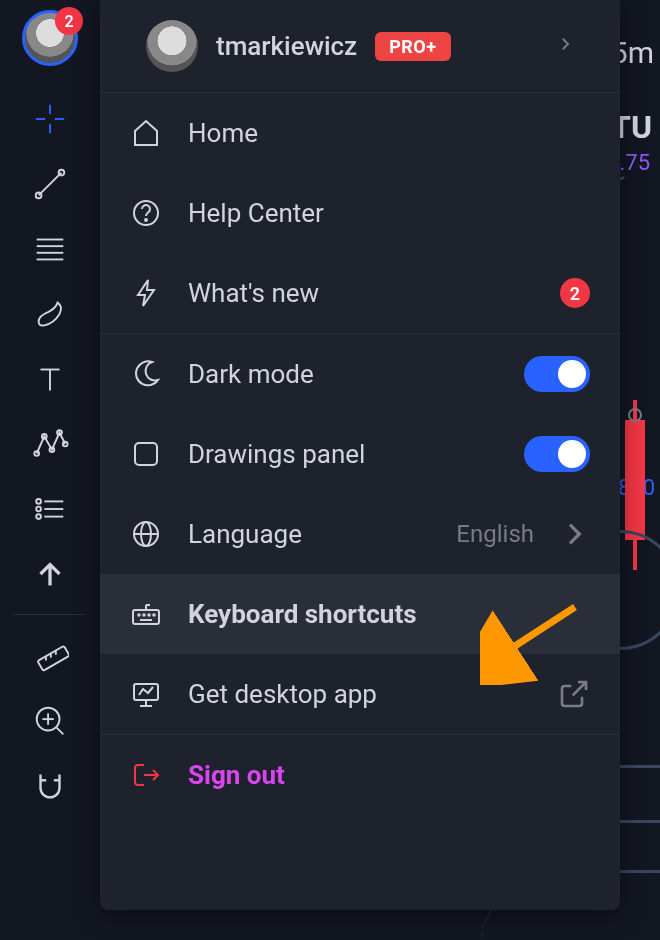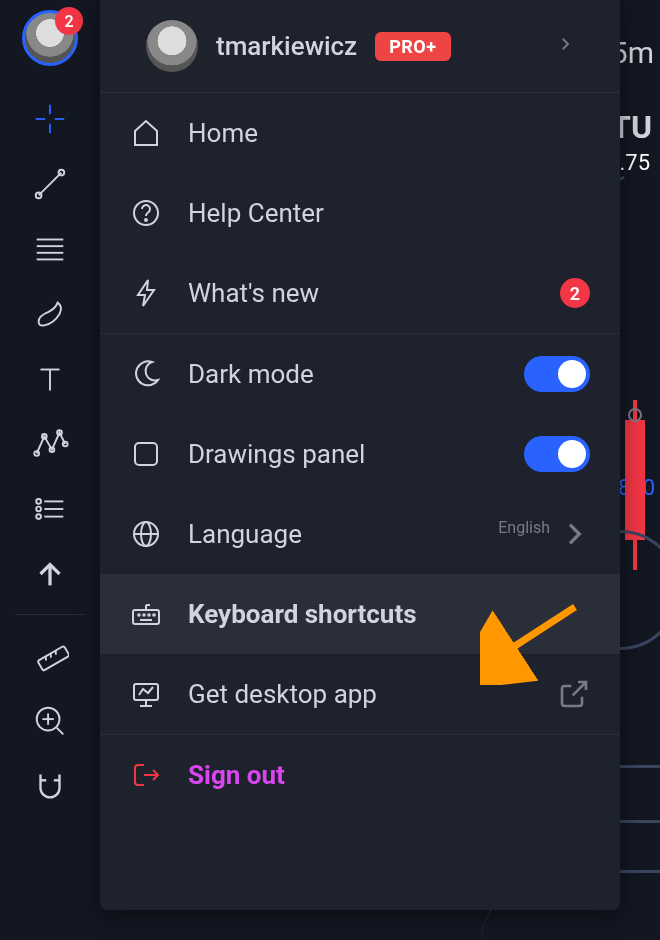--- a/index.html
+++ b/index.html
@@ -33,21 +33,21 @@
     }
     .tool-btn svg { width: 38px; height: 38px; }
     .tool-divider { width: 70px; height: 1px; background: #2a2e39; margin: 8px 0; }
     
     .chart-bg {
       position: absolute; left: 100px; top: 0; right: 0; bottom: 0;
       background: #131722; overflow: hidden;
     }
     .chart-text-1 { position: absolute; right: 6px; top: 35px; color: #d1d4dc; font-size: 30px; }
     .chart-text-2 { position: absolute; right: 8px; top: 108px; color: #d1d4dc; font-size: 32px; font-weight: 700; }
-    .chart-text-3 { position: absolute; right: 10px; top: 150px; color: #ffffff; font-size: 22px; }
+    .chart-text-3 { position: absolute; right: 10px; top: 150px; color: #8b5cf6; font-size: 22px; }
     .chart-text-4 { position: absolute; right: 5px; top: 475px; color: #2962ff; font-size: 22px; }
     .chart-line1 { position:absolute; right:0; top:180px; width:60px; height:200px;
       border-top:3px solid #3a4560; border-radius: 60px 0 0 0; transform: rotate(-20deg);}
     .chart-candle { position:absolute; right:15px; top:420px; width:20px; height:120px; background:#f23645;}
     .chart-candle-wick { position:absolute; right:23px; top:400px; width:4px; height:170px; background:#f23645;}
     .chart-candle-dot { position:absolute; right:18px; top:408px; width:14px; height:14px; border:2px solid #787b86; border-radius:50%;}
     .chart-line2 { position:absolute; right:-20px; top:530px; width:120px; height:120px;
       border:3px solid #3a4560; border-radius:50%; background:transparent;}
     .chart-line3 { position:absolute; right:0; top:765px; width:60px; height:3px; background:#3a4560;}
     .chart-line4 { position:absolute; right:0; top:820px; width:60px; height:3px; background:#3a4560;}
@@ -78,21 +78,21 @@
     .menu-item {
       display: flex; align-items: center; padding: 0 30px;
       height: 80px; gap: 26px; font-size: 26px; color: #d1d4dc;
       cursor: pointer;
     }
     .menu-item.hovered { background: #2a2e39; }
     .menu-item.shortcuts { height: 80px; font-weight: bold; }
     .menu-item svg { width: 32px; height: 32px; flex-shrink: 0; }
     .menu-item .icon-box { width: 32px; display:flex; justify-content:center; }
     .menu-item .label { flex: 1; }
-    .menu-item .trail { display: flex; align-items: flex-start; gap: 8px; color: #787b86; font-size: 16px; }
+    .menu-item .trail { display: flex; align-items: center; gap: 24px; color: #787b86; font-size: 24px; }
     .toggle {
       width: 66px; height: 36px; background: #2962ff; border-radius: 18px;
       position: relative; cursor: pointer;
     }
     .toggle .knob {
       position: absolute; right: 4px; top: 4px;
       width: 28px; height: 28px; background: #fff; border-radius: 50%;
     }
     .red-dot {
       width: 30px; height: 30px; background: #f23645; border-radius: 50%;

